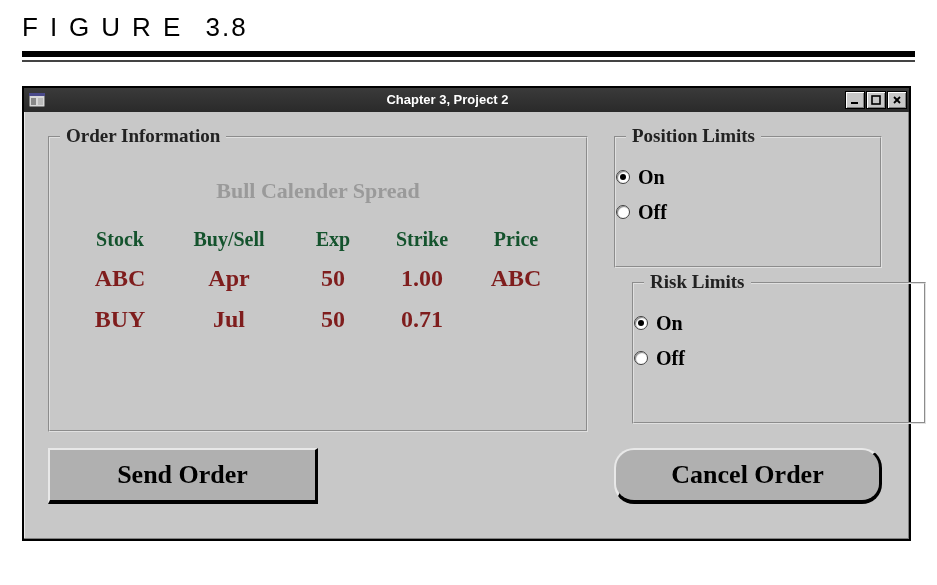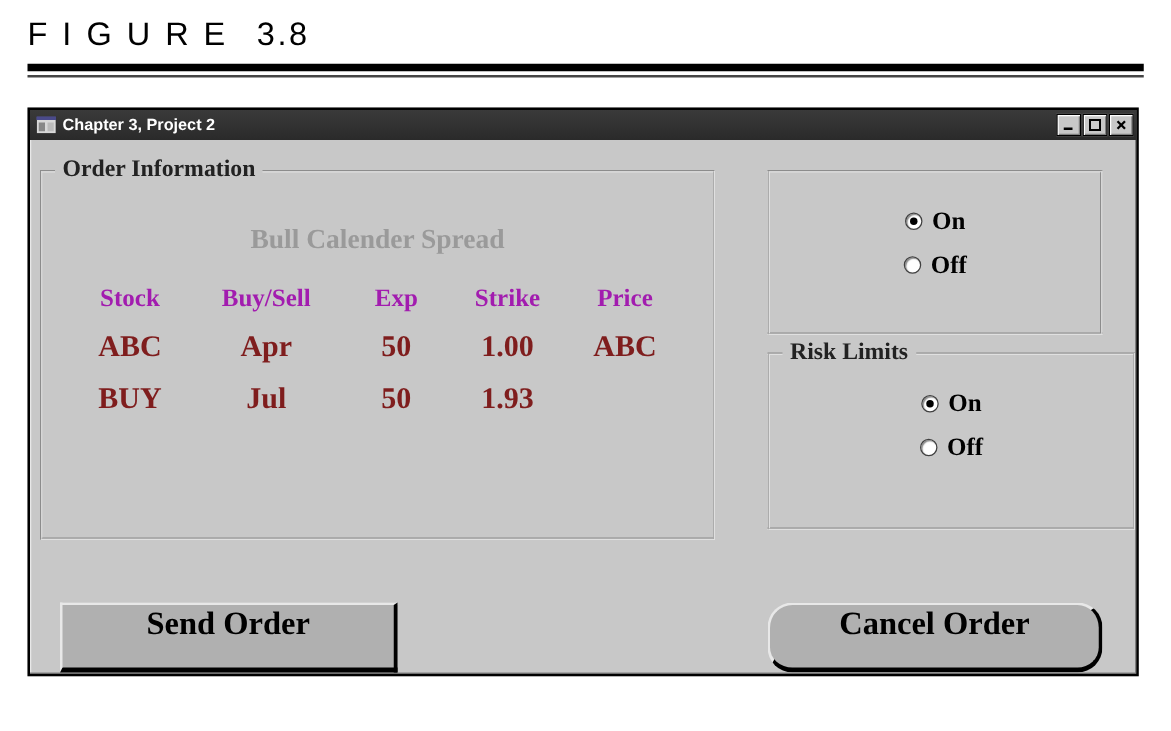--- a/index.html
+++ b/index.html
@@ -48,21 +48,21 @@
       font-weight: bold;
       padding: 0 2px;
     }
     .title-icon {
       width: 18px; height: 16px;
       margin: 0 4px 0 2px;
       display: inline-flex;
       align-items: center;
       justify-content: center;
     }
-    .title-text { flex: 1; }
+    .title-text { flex: 1; text-align: center; }
     .ctrl-btns { display: flex; gap: 1px; }
     .ctrl-btn {
       width: 20px; height: 18px;
       background: #c8c8c8;
       border: 1px solid #000;
       box-shadow: inset 1px 1px 0 #fff, inset -1px -1px 0 #808080;
       display: flex; align-items: center; justify-content: center;
       font-family: Arial, sans-serif;
       font-size: 11px; font-weight: bold;
       cursor: pointer;
@@ -80,23 +80,23 @@
     .groupbox > .legend {
       position: absolute;
       top: -13px; left: 10px;
       background: #c8c8c8;
       padding: 0 6px;
       font-family: "Times New Roman", serif;
       font-weight: bold;
       color: #222;
       font-size: 19px;
     }
-    .gb-order { left: 8px; top: 24px; width: 540px; height: 296px; }
+    .gb-order { left: 24px; top: 24px; width: 540px; height: 296px; }
     .gb-pos   { left: 590px; top: 24px; width: 268px; height: 132px; }
-    .gb-risk  { left: 590px; top: 170px; width: 294px; height: 142px; }
+    .gb-risk  { left: 608px; top: 170px; width: 294px; height: 142px; }
 
     .spread-title {
       text-align: center;
       font-family: "Times New Roman", serif;
       font-weight: bold;
       font-size: 22px;
       color: #9a9a9a;
       margin-top: 40px;
     }
     .order-table {
@@ -104,32 +104,32 @@
       display: grid;
       grid-template-columns: 90px 120px 80px 90px 90px;
       row-gap: 14px;
       column-gap: 4px;
       justify-content: center;
     }
     .th {
       font-family: "Times New Roman", serif;
       font-weight: bold;
       font-size: 20px;
-      color: #a21caf;
+      color: #14532d;
       text-align: center;
     }
     .td {
       font-family: "Times New Roman", serif;
       font-weight: bold;
       font-size: 24px;
       color: #7f1d1d;
       text-align: center;
     }
 
-    .radio-group { margin-top: 28px; display: flex; flex-direction: column; gap: 12px; align-items: center; }
+    .radio-group { margin-top: 28px; display: flex; flex-direction: column; gap: 12px; }
     .radio-row { display: flex; align-items: center; gap: 8px; font-family: "Times New Roman", serif; font-weight: bold; font-size: 20px; cursor: pointer; }
     .radio {
       width: 14px; height: 14px;
       border: 1px solid #404040;
       border-radius: 50%;
       background: #fff;
       box-shadow: inset 1px 1px 1px #888;
       position: relative;
       display: inline-block;
     }
@@ -146,23 +146,22 @@
       position: absolute;
       height: 56px;
       background: #b0b0b0;
       border-top: 2px solid #e8e8e8;
       border-left: 2px solid #e8e8e8;
       border-right: 3px solid #000;
       border-bottom: 4px solid #000;
       font-family: "Times New Roman", serif;
       font-weight: bold;
       font-size: 26px;
-      display: flex; align-items: flex-start; justify-content: center;
+      display: flex; align-items: center; justify-content: center;
       cursor: pointer;
-      margin-top: 34px;
     }
     .btn-send   { left: 24px;  top: 336px; width: 270px; }
     .btn-cancel { left: 590px; top: 336px; width: 268px; border-radius: 20px; }
   </style>
 </head>
 <body>
 
 <div class="figure-label">
   <span>FIGURE</span> <span class="num">3.8</span>
 </div>
@@ -214,25 +213,26 @@
 
         <div class="td">ABC</div>
         <div class="td">Apr</div>
         <div class="td">50</div>
         <div class="td">1.00</div>
 
         <div class="td">ABC</div>
         <div class="td">BUY</div>
         <div class="td">Jul</div>
         <div class="td">50</div>
-        <div class="td">1.93</div>
+        <div class="td">0.71</div>
       </div>
     </div>
 
     <div class="groupbox gb-pos">
+      <span class="legend">Position Limits</span>
       <div class="radio-group">
         <div class="radio-row">
           <span class="radio checked"></span>
           <span>On</span>
         </div>
         <div class="radio-row">
           <span class="radio"></span>
           <span>Off</span>
         </div>
       </div>

